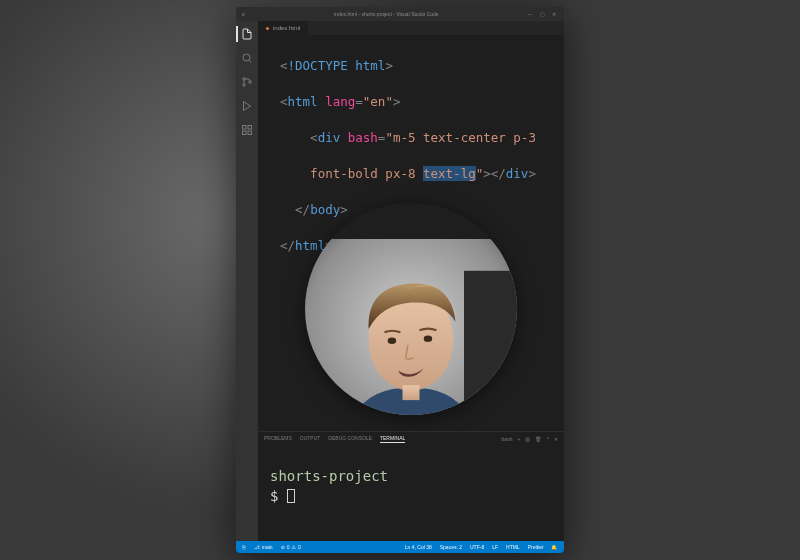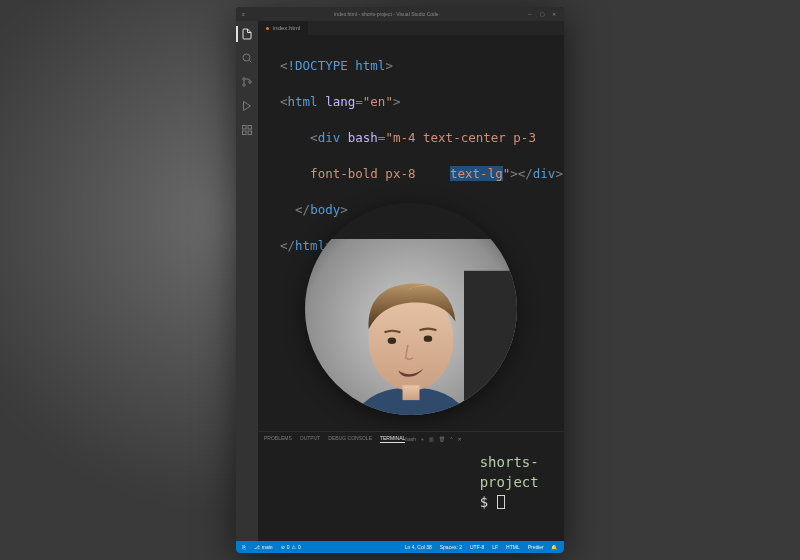--- a/index.html
+++ b/index.html
@@ -72,36 +72,36 @@
     white-space: pre;
     overflow: hidden;
     position: relative;
   }
   .code .line { display: flex; }
   .code .gutter { width: 22px; text-align: right; color: #5a5a5a; padding-right: 6px; user-select: none; font-size: 10px; }
   .code .content { flex: 1; }
   .c-brk { color: #808080; }
   .c-tag { color: #569cd6; }
   .c-doc { color: #569cd6; }
-  .c-attr { color: #c4b5fd; }
+  .c-attr { color: #ec4899; }
   .c-str { color: #ce9178; }
-  .c-sel { background: #264f78; color: #ce9178; margin-left: 27px; }
+  .c-sel { background: #264f78; color: #ce9178; }
 
   .avatar {
     position: absolute;
     width: 212px; height: 212px; border-radius: 50%;
     left: 50%; top: 168px; transform: translateX(-50%);
     overflow: hidden;
     box-shadow: 0 4px 20px rgba(0,0,0,0.5);
   }
   .avatar svg { width: 100%; height: 100%; display: block; }
 
   .panel {
     height: 110px; background: #1e1e1e; border-top: 1px solid #2d2d2d;
-    display: flex; flex-direction: row;
+    display: flex; flex-direction: column;
   }
   .panel-tabs {
     height: 14px; display: flex; align-items: center; justify-content: space-between;
     padding: 0 6px; font-size: 5px; color: #7a7a7a; background: #1e1e1e;
   }
   .panel-tabs .ptleft { display: flex; gap: 8px; }
   .panel-tabs .pt { padding-bottom: 1px; }
   .panel-tabs .pt.active { color: #e0e0e0; border-bottom: 1px solid #e0e0e0; }
   .panel-tabs .ptright { display: flex; gap: 5px; align-items: center; }
 
@@ -181,21 +181,21 @@
       <div class="tabbar">
         <div class="tab">
           <span class="dot"></span>
           <span>index.html</span>
         </div>
       </div>
 
       <div class="code">
 <div class="line"><span class="gutter"></span><span class="content"><span class="c-brk">&lt;</span><span class="c-doc">!DOCTYPE html</span><span class="c-brk">&gt;</span></span></div>
 <div class="line"><span class="gutter"></span><span class="content"><span class="c-brk">&lt;</span><span class="c-tag">html</span> <span class="c-attr">lang</span><span class="c-brk">=</span><span class="c-str">"<span>en</span>"</span><span class="c-brk">&gt;</span></span></div>
-<div class="line"><span class="gutter"></span><span class="content">    <span class="c-brk">&lt;</span><span class="c-tag">div</span> <span class="c-attr">bash</span><span class="c-brk">=</span><span class="c-str">"<span>m-4 text-center p-3</span></span></span></div>
+<div class="line"><span class="gutter"></span><span class="content">    <span class="c-brk">&lt;</span><span class="c-tag">div</span> <span class="c-attr">bash</span><span class="c-brk">=</span><span class="c-str">"<span>m-5 text-center p-3</span></span></span></div>
 <div class="line"><span class="gutter"></span><span class="content">    <span class="c-str"><span>font-bold px-8 </span></span><span class="c-sel">text-lg</span><span class="c-str">"</span><span class="c-brk">&gt;&lt;/</span><span class="c-tag">div</span><span class="c-brk">&gt;</span></span></div>
 <div class="line"><span class="gutter"></span><span class="content">  <span class="c-brk">&lt;/</span><span class="c-tag">body</span><span class="c-brk">&gt;</span></span></div>
 <div class="line"><span class="gutter"></span><span class="content"><span class="c-brk">&lt;/</span><span class="c-tag">html</span><span class="c-brk">&gt;</span></span></div>
 
         <div class="avatar">
           <svg viewBox="0 0 200 200" preserveAspectRatio="xMidYMid slice">
             <defs>
               <radialGradient id="bgg" cx="50%" cy="40%" r="70%">
                 <stop offset="0%" stop-color="#cfcfcf"></stop>
                 <stop offset="70%" stop-color="#8f8f8f"></stop>

